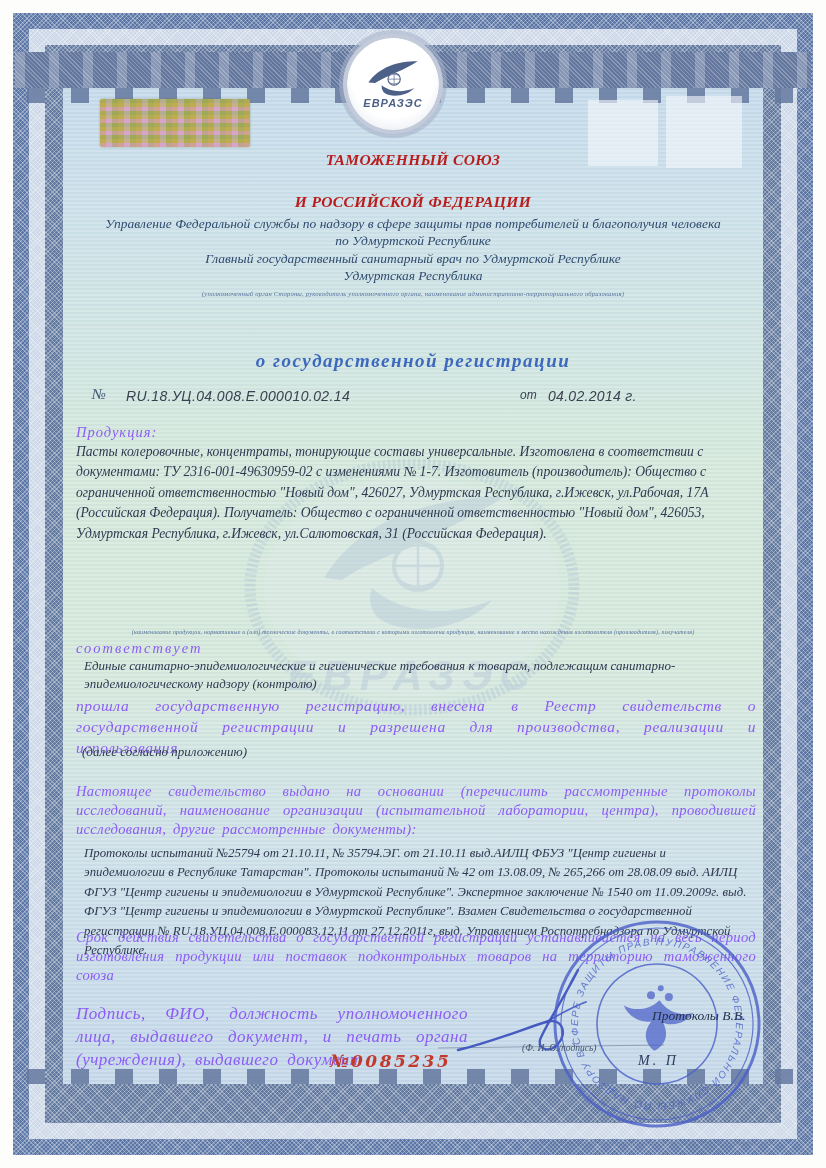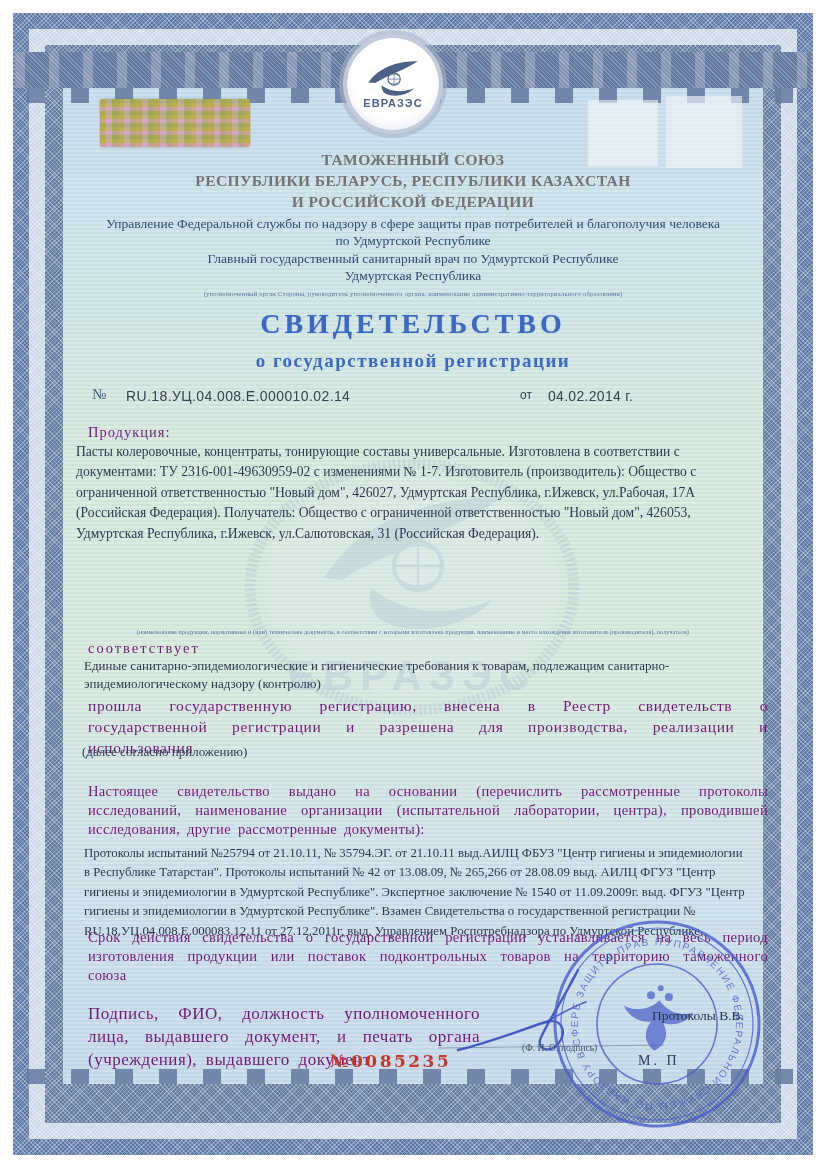--- a/index.html
+++ b/index.html
@@ -1,21 +1,21 @@
 <!DOCTYPE html>
 <html><head>
 <meta charset="utf-8">
 <style>
   html,body{margin:0;padding:0;}
   body{
     width:826px;height:1168px;position:relative;overflow:hidden;
     background:#fdfdfc;
     font-family:"Liberation Serif", serif;
   }
-  .page{position:absolute;inset:0;}
+  .page{position:absolute;inset:0;font-style:italic;}
   
   .frame{position:absolute;}
   .hatch{
     background-image:
       repeating-linear-gradient(45deg, rgba(255,255,255,.30) 0 1px, rgba(255,255,255,0) 1px 3px),
       repeating-linear-gradient(-45deg, rgba(255,255,255,.30) 0 1px, rgba(255,255,255,0) 1px 3px);
   }
   .f1{inset:13px;background-color:#5b76a5;}
   .f2{inset:29px;background-color:#ccd7e7;}
   .f3{inset:45px;background-color:#62799f;}
@@ -60,30 +60,30 @@
       repeating-linear-gradient(0deg, rgba(216,156,200,.55) 0 4px, rgba(186,176,86,.55) 4px 8px, rgba(150,170,90,.5) 8px 12px),
       repeating-linear-gradient(90deg, #c6a94e 0 6px, #d3b1c9 6px 12px, #a3a852 12px 18px);
     border-radius:2px;box-shadow:0 0 2px rgba(120,110,60,.6);
   }
   .patch{position:absolute;z-index:3;background:rgba(244,247,250,.62);}
   .patch1{left:588px;top:100px;width:70px;height:66px;}
   .patch2{left:666px;top:96px;width:76px;height:72px;}
   
   .abs{position:absolute;z-index:4;}
   .ctr{text-align:center;}
-  .hdr-bold{font-weight:bold;color:#737373;font-size:15.5px;letter-spacing:.4px;}
+  .hdr-bold{font-weight:bold;color:#b91c1c;font-size:15.5px;letter-spacing:.4px;}
   .hdr-auth{color:#2e4a6e;font-size:13.5px;}
   .cap{color:#53709b;font-size:6.6px;letter-spacing:.2px;}
   .title-main{
     font-weight:bold;color:#3c68bd;font-size:28px;letter-spacing:4px;
     text-shadow:0 0 1px rgba(60,104,189,.4);
   }
   .title-sub{font-weight:bold;color:#3c68bd;font-size:19px;letter-spacing:1.5px;}
   .typed{font-family:"Liberation Sans", sans-serif;color:#3a4150;}
-  .teal{color:#701a75;margin-left:12px;}
+  .teal{color:#8b5cf6;}
   .dark{color:#2e3850;}
   .just{text-align:justify;}
   .serial{
     font-family:"DejaVu Serif", serif;color:#c2392b;font-size:17px;letter-spacing:2.5px;font-weight:bold;
   }
   .footer-imprint{
     font-family:"Liberation Sans", sans-serif;font-size:7px;color:#6b7c9a;opacity:.6;letter-spacing:.3px;
   }
   .wm{position:absolute;left:238px;top:458px;z-index:1;opacity:.5;}
   .stamp{position:absolute;left:549px;top:916px;z-index:6;opacity:.8;transform:rotate(6deg);}
@@ -125,29 +125,27 @@
     <g opacity=".75">
       <path d="M86,120 C122,62 188,40 268,38 C216,70 190,78 164,92 C144,101 120,110 104,122 Z" fill="#b0c1d8"></path>
       <path d="M134,130 C162,156 212,160 254,142 C228,172 168,180 140,160 C132,151 130,140 134,130 Z" fill="#b0c1d8"></path>
       <circle cx="180" cy="108" r="24" fill="#e9eef5" stroke="#b0c1d8" stroke-width="4"></circle>
       <path d="M156,108 h48 M180,84 v48 M164,92 a30,30 0 0 1 32,0 M164,124 a30,30 0 0 0 32,0" stroke="#b0c1d8" stroke-width="2.4" fill="none"></path>
       <text x="174" y="232" text-anchor="middle" font-family="Liberation Sans, sans-serif" font-size="42" font-weight="bold" letter-spacing="7" fill="#aebfd7">ЕВРАЗЭС</text>
     </g>
   </svg>
 
   <div class="abs ctr hdr-bold" style="left:70px;top:151px;width:686px;">ТАМОЖЕННЫЙ СОЮЗ</div>
-  <div class="abs ctr hdr-bold" style="left:70px;top:172px;width:686px;">РЕСПУБЛИКИ БЕЛАРУСЬ, РЕСПУБЛИКИ КАЗАХСТАН</div>
   <div class="abs ctr hdr-bold" style="left:70px;top:193px;width:686px;">И РОССИЙСКОЙ ФЕДЕРАЦИИ</div>
   <div class="abs ctr hdr-auth" style="left:58px;top:216px;width:710px;">Управление Федеральной службы по надзору в сфере защиты прав потребителей и благополучия человека</div>
   <div class="abs ctr hdr-auth" style="left:70px;top:233px;width:686px;">по Удмуртской Республике</div>
   <div class="abs ctr hdr-auth" style="left:70px;top:251px;width:686px;">Главный государственный санитарный врач по Удмуртской Республике</div>
   <div class="abs ctr hdr-auth" style="left:70px;top:268px;width:686px;">Удмуртская Республика</div>
   <div class="abs ctr cap" style="left:60px;top:290px;width:706px;">(уполномоченный орган Стороны, руководитель уполномоченного органа, наименование административно-территориального образования)</div>
 
-  <div class="abs ctr title-main" style="left:70px;top:308px;width:686px;">СВИДЕТЕЛЬСТВО</div>
   <div class="abs ctr title-sub" style="left:70px;top:350px;width:686px;">о государственной регистрации</div>
 
   <div class="abs" style="left:92px;top:386px;font-size:15px;color:#3f5578;">№</div>
   <div class="abs typed" style="left:126px;top:388px;font-size:14px;letter-spacing:.4px;">RU.18.УЦ.04.008.Е.000010.02.14</div>
   <div class="abs typed" style="left:520px;top:388px;font-size:12px;">от</div>
   <div class="abs typed" style="left:548px;top:388px;font-size:14px;letter-spacing:.3px;">04.02.2014 г.</div>
 
   <div class="abs teal" style="left:76px;top:424px;font-size:14.5px;letter-spacing:1px;">Продукция:</div>
   <div class="abs dark" style="left:76px;top:442px;width:676px;font-size:13.6px;line-height:1.5;">Пасты колеровочные, концентраты, тонирующие составы универсальные. Изготовлена в соответствии с документами: ТУ 2316-001-49630959-02 с изменениями № 1-7. Изготовитель (производитель): Общество с ограниченной ответственностью "Новый дом", 426027, Удмуртская Республика, г.Ижевск, ул.Рабочая, 17А (Российская Федерация).  Получатель: Общество с ограниченной ответственностью "Новый дом", 426053, Удмуртская Республика, г.Ижевск, ул.Салютовская, 31 (Российская Федерация).</div>
   <div class="abs ctr cap" style="left:48px;top:629px;width:730px;font-size:5.9px;">(наименование продукции, нормативные и (или) технические документы, в соответствии с которыми изготовлена продукция, наименование и место нахождения изготовителя (производителя), получателя)</div>

